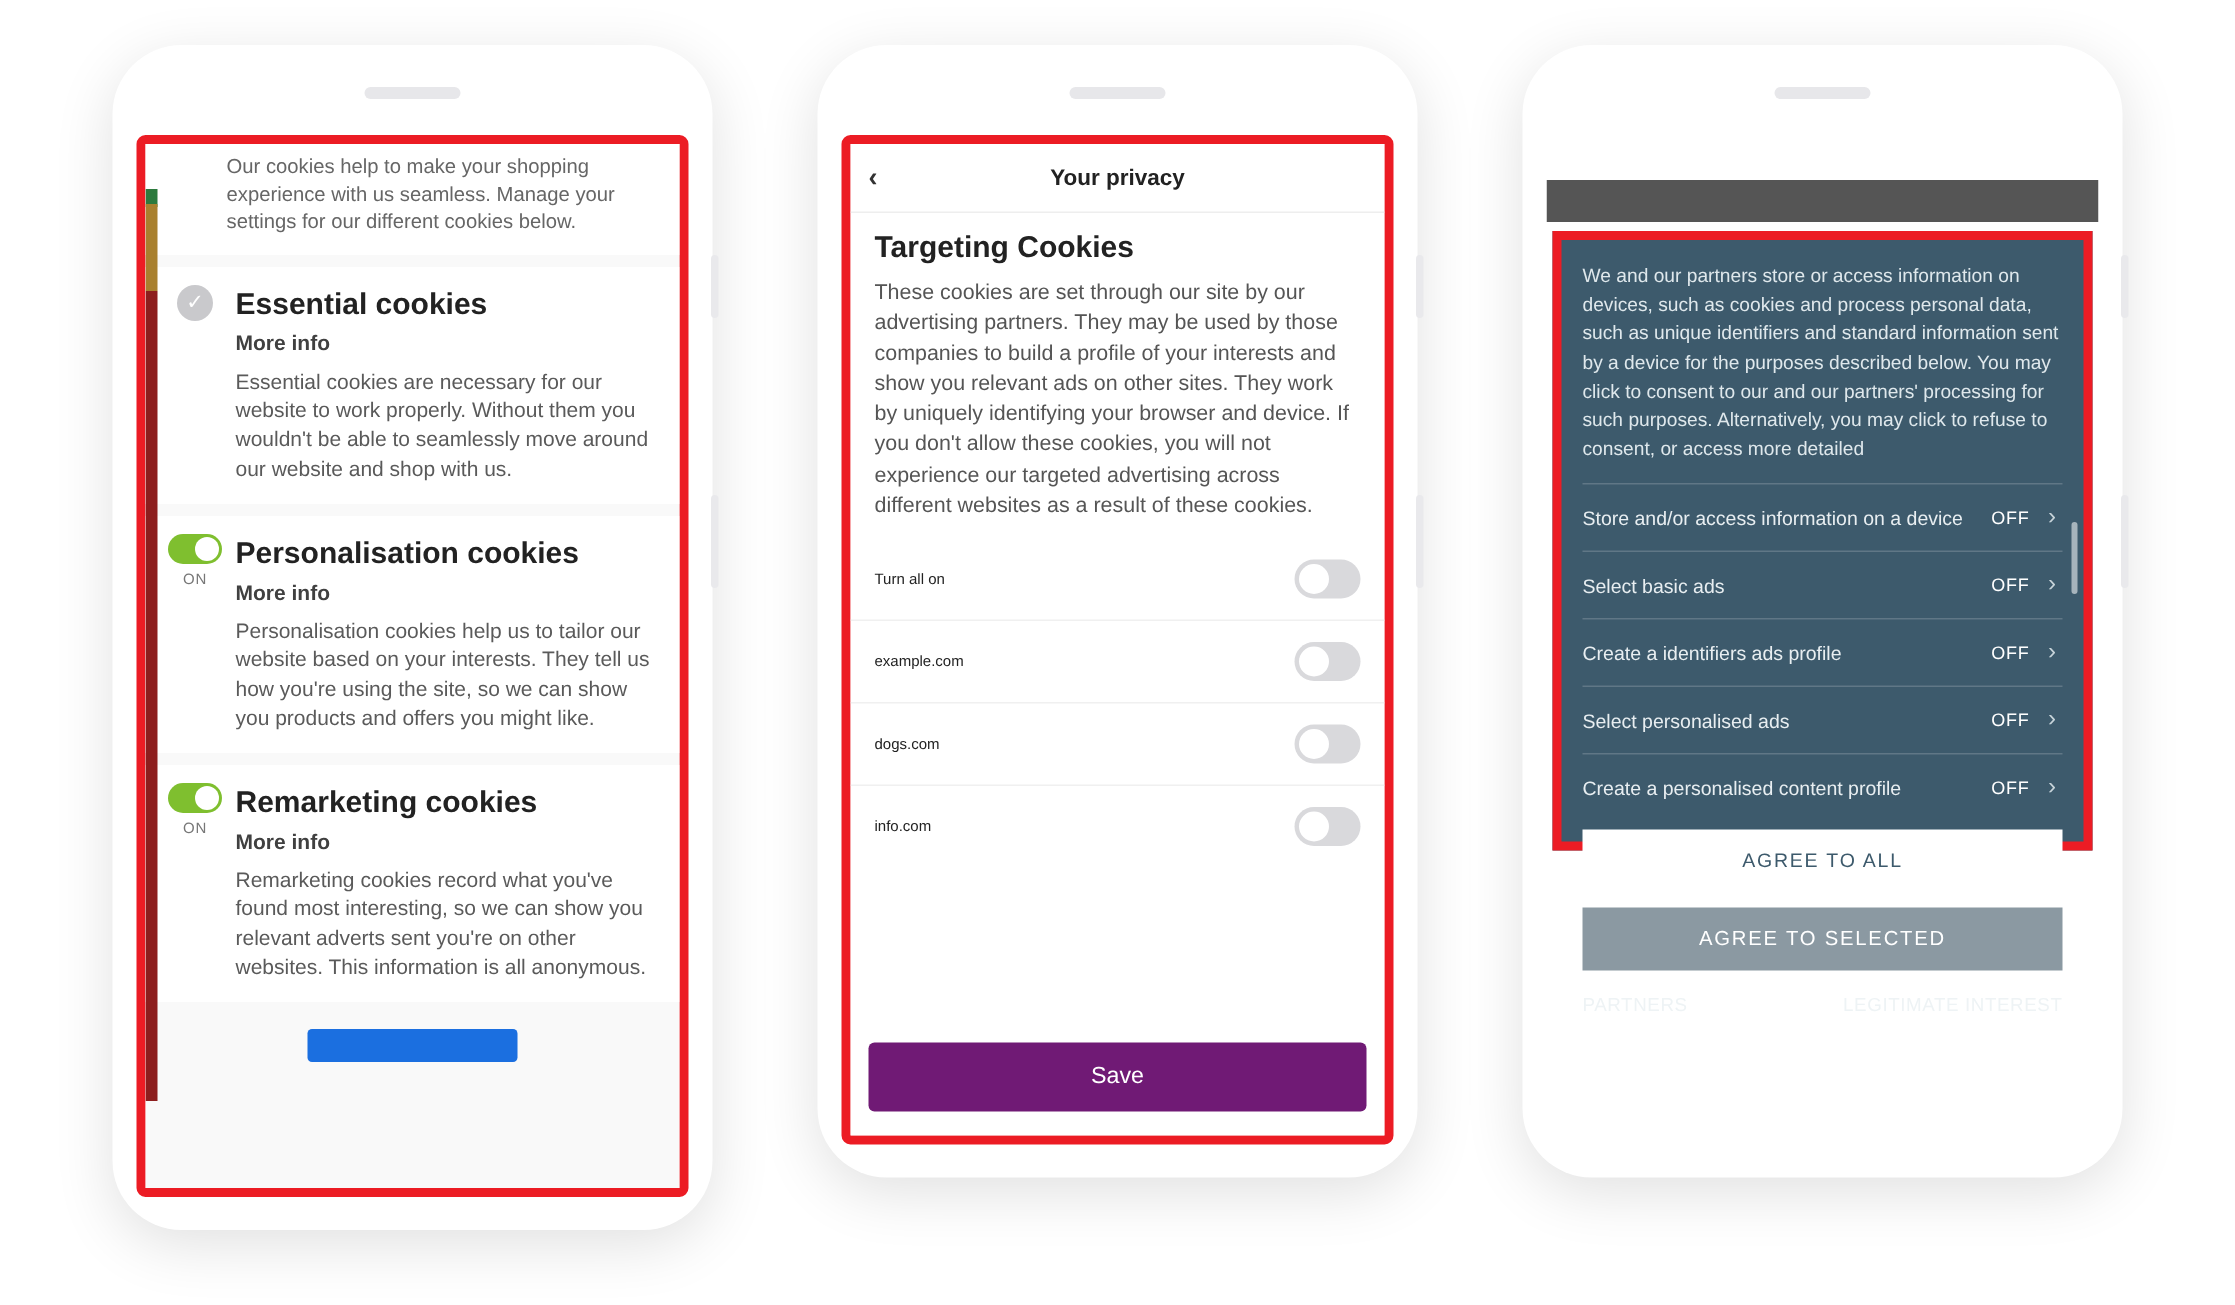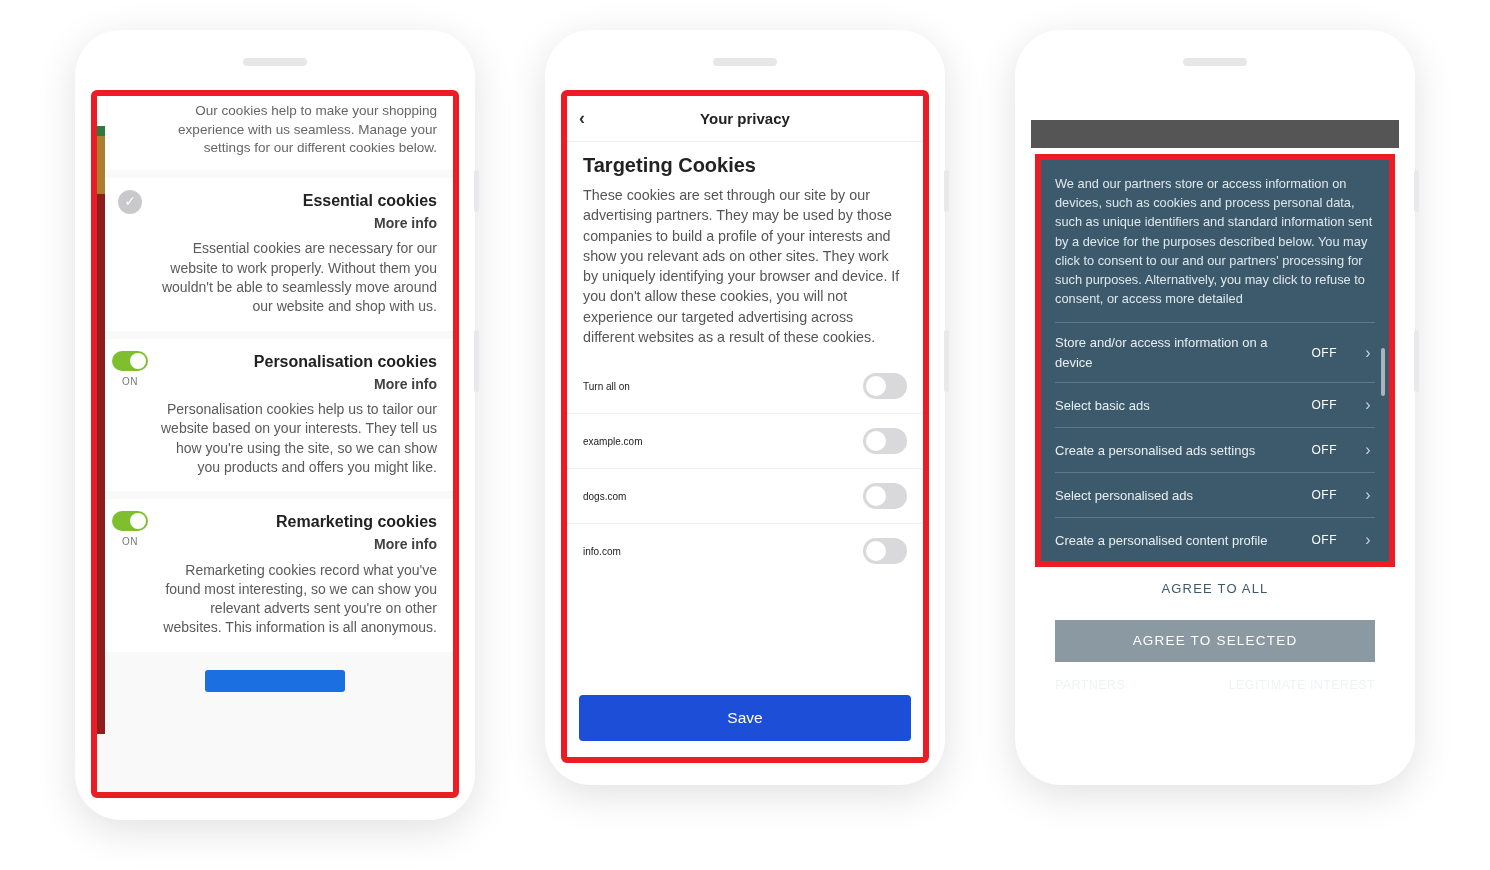--- a/index.html
+++ b/index.html
@@ -44,51 +44,51 @@
     border-radius: 6px;
     overflow: hidden;
     position: relative;
     background: #fff;
   }
   .redbox { border: 6px solid #ec1c24; }
   
   .p1-bg-stripe1 { position:absolute; left:0; top:40px; width:8px; height:58px; background:#a9802e; }
   .p1-bg-stripe0 { position:absolute; left:0; top:30px; width:8px; height:12px; background:#2c7a3d; }
   .p1-bg-stripe2 { position:absolute; left:0; top:98px; width:8px; height:540px; background:#8d1e1e; }
-  .p1 { position:relative; height:100%; background:#f9f9f9; color:#333; font-size:14px; line-height:1.38;text-align:right; }
+  .p1 { position:relative; height:100%; background:#f9f9f9; color:#333; font-size:14px; line-height:1.38; }
   .p1-intro { padding: 6px 16px 12px 54px; background:#fff; color:#666; font-size:13.5px; }
   .card { background:#fff; margin-top:8px; padding:12px 16px 14px 16px; display:flex; gap:10px; }
   .card .icon-col { width:34px; flex:0 0 34px; display:flex; flex-direction:column; align-items:center; }
   .check-circ { width:24px; height:24px; border-radius:50%; background:#c9c9cc; display:flex; align-items:center; justify-content:center; color:#fff; font-size:14px; }
   .toggle { width:36px; height:20px; border-radius:10px; background:#7fbf2f; position:relative; }
   .toggle::after { content:""; position:absolute; right:2px; top:2px; width:16px; height:16px; border-radius:50%; background:#fff; }
   .on-label { font-size:10px; color:#777; margin-top:4px; letter-spacing:0.5px; }
-  .card h4 { font-size:16px; font-weight:700; color:#222; margin-bottom:2px; }
+  .card h4 { font-size:20px; font-weight:700; color:#222; margin-bottom:2px; }
   .moreinfo { color:#404040; font-weight:600; font-size:14px; display:inline-block; margin-bottom:6px; cursor:pointer; }
   .card p { color:#5a5a5a; }
   .bluebtn { width:140px; height:22px; background:#1b6fe0; border-radius:3px; margin:18px auto 0 auto; }
   
   .p2 { height:100%; background:#fff; color:#222; display:flex; flex-direction:column; }
   .p2-head { display:flex; align-items:center; justify-content:center; position:relative; padding:14px 8px; border-bottom:1px solid #eee; font-weight:700; font-size:15px; }
   .p2-back { position:absolute; left:12px; top:12px; font-size:18px; color:#333; cursor:pointer; }
   .p2-title { font-size:20px; font-weight:700; padding:12px 16px 8px 16px; }
   .p2-desc { font-size:14.3px; color:#555; line-height:1.42; padding:0 16px 12px 16px; }
   .row { display:flex; align-items:center; justify-content:space-between; padding:14px 16px; border-top:1px solid #f0f0f0; font-size:10px; }
   .row:first-of-type { border-top:none; }
   .switch { width:44px; height:26px; border-radius:13px; background:#d9d9dc; position:relative; cursor:pointer; }
   .switch::after { content:""; position:absolute; left:3px; top:3px; width:20px; height:20px; border-radius:50%; background:#fff; }
-  .savebtn { margin:12px 12px 16px 12px; background:#1d4ed8; color:#fff; text-align:center; padding:14px; border-radius:4px; font-size:15.5px; cursor:pointer; }
+  .savebtn { margin:12px 12px 16px 12px; background:#701a75; color:#fff; text-align:center; padding:14px; border-radius:4px; font-size:15.5px; cursor:pointer; }
   
   .p3-outer { height:100%; background:#fff; }
   .p3-toprow { height:30px; }
   .p3-graybar { height:28px; background:#555;}
   .p3-pad { padding:0 4px; }
   .p3 { background:#3d5a6c; color:#e8eef1; padding:14px 14px 10px 14px; font-size:12.8px; line-height:1.5; position:relative; height:413px; margin-top:6px; }
   .p3-intro { margin-bottom:14px; color:#dfe8ec; }
-  .optrow { display:flex; align-items:center; justify-content:space-between; border-top:1px solid rgba(255,255,255,0.18); padding:10px 0; gap:24px; }
+  .optrow { display:flex; align-items:center; justify-content:space-between; border-top:1px solid rgba(255,255,255,0.18); padding:10px 0; gap:8px; }
   .optrow .lbl { flex:1; font-size:13px; }
   .optrow .off { font-size:12px; color:#ffffff; letter-spacing:0.5px; }
   .optrow .chev { color:#c8d4da; font-size:16px; cursor:pointer; width:14px; text-align:center; }
   .scrollhint { position:absolute; right:4px; top:188px; width:4px; height:48px; background:rgba(255,255,255,0.55); border-radius:2px; }
   .agree-all { background:#fff; color:#3d5a6c; text-align:center; padding:11px; font-size:13px; letter-spacing:1.2px; margin-top:6px; cursor:pointer; }
   .agree-sel { background:#8b99a2; color:#fff; text-align:center; padding:11px; font-size:13.5px; letter-spacing:1.2px; margin-top:10px; cursor:pointer; }
   .bottomlinks { display:flex; justify-content:space-between; margin-top:14px; font-size:12.5px; letter-spacing:0.4px; }
   .bottomlinks span { cursor:pointer; color:#eef3f5; }
 </style>
 </head>
@@ -200,21 +200,21 @@
               <span class="lbl">Store and/or access information on a device</span>
               <span class="off">OFF</span>
               <span class="chev">›</span>
             </div>
             <div class="optrow">
               <span class="lbl">Select basic ads</span>
               <span class="off">OFF</span>
               <span class="chev">›</span>
             </div>
             <div class="optrow">
-              <span class="lbl">Create a personalised ads settings</span>
+              <span class="lbl">Create a identifiers ads profile</span>
               <span class="off">OFF</span>
               <span class="chev">›</span>
             </div>
             <div class="optrow">
               <span class="lbl">Select personalised ads</span>
               <span class="off">OFF</span>
               <span class="chev">›</span>
             </div>
             <div class="optrow">
               <span class="lbl">Create a personalised content profile</span>

